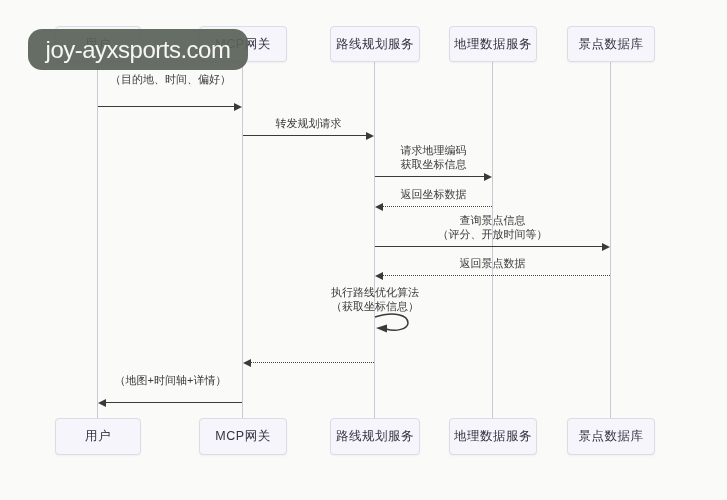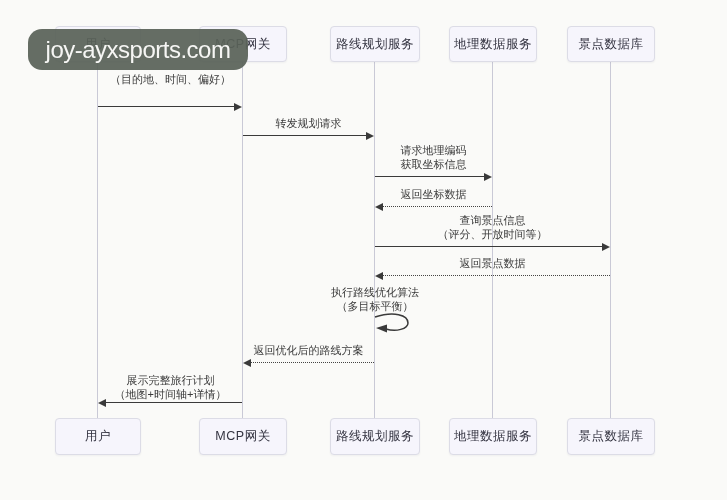--- a/index.html
+++ b/index.html
@@ -127,35 +127,31 @@
   <div class="head right" style="left:602px;top:243px;"></div>
 
   <div class="msg-label" style="left:375px;top:256px;width:235px;">
     <div>返回景点数据</div>
   </div>
   <div class="msg-line dashed" style="left:382px;top:275px;width:228px;"></div>
   <div class="head left" style="left:375px;top:272px;"></div>
 
   <div class="msg-label" style="left:315px;top:285px;width:120px;">
     <div>执行路线优化算法</div>
-    <div>（多目标平衡）</div>
+    <div>（获取坐标信息）</div>
   </div>
   <svg class="selfloop" style="left:374px;top:312px;" width="40" height="26" viewBox="0 0 40 26">
     <path d="M1,5 C20,-1 34,3 34,11 C34,17 22,20 12,17" fill="none" stroke="#3a3a3a" stroke-width="1.5"></path>
     <polygon points="2,16 13,12.5 13,20.5" fill="#3a3a3a"></polygon>
   </svg>
 
-  <div class="msg-label" style="left:243px;top:343px;width:131px;">
-    <div>返回优化后的路线方案</div>
-  </div>
   <div class="msg-line dashed" style="left:250px;top:362px;width:124px;"></div>
   <div class="head left" style="left:243px;top:359px;"></div>
 
   <div class="msg-label" style="left:98px;top:373px;width:145px;">
-    <div>展示完整旅行计划</div>
     <div>（地图+时间轴+详情）</div>
   </div>
   <div class="msg-line solid" style="left:105px;top:402px;width:137px;"></div>
   <div class="head left" style="left:98px;top:399px;"></div>
 
   <div class="actor bottom" style="left:55px;top:418px;width:86px;">
     <span>用户</span>
   </div>
   <div class="actor bottom" style="left:199px;top:418px;width:88px;">
     <span>MCP网关</span>

